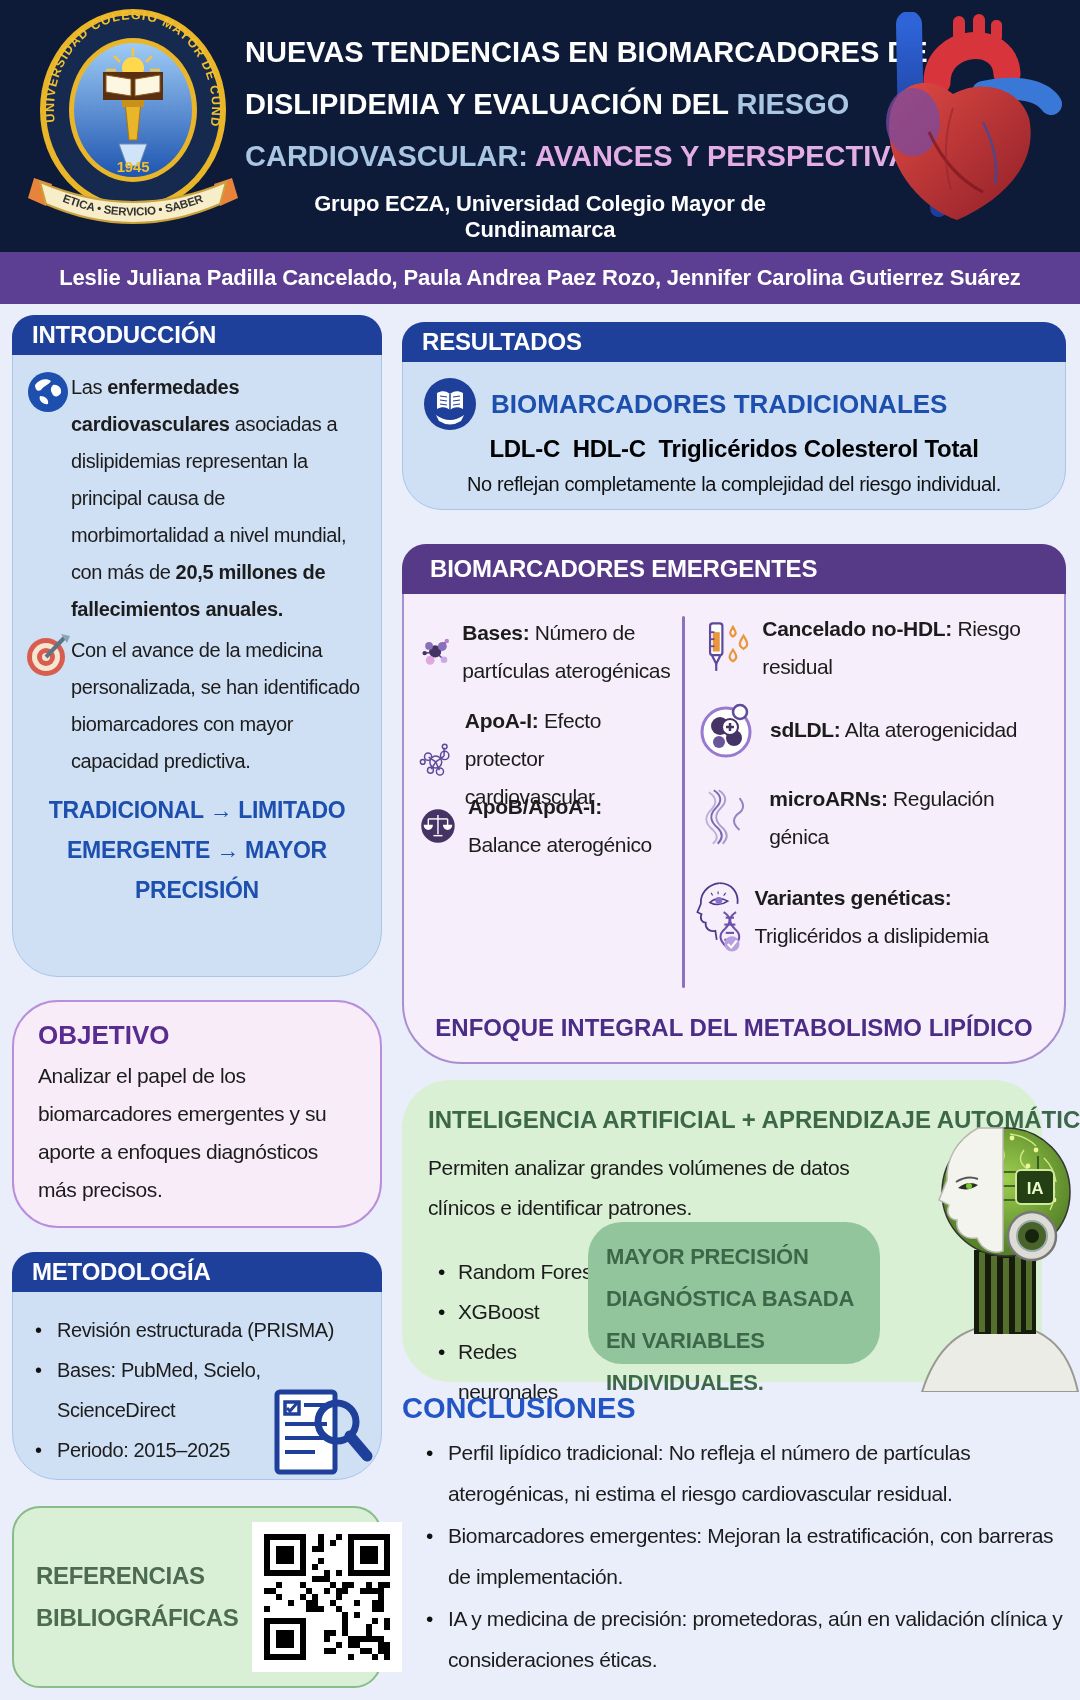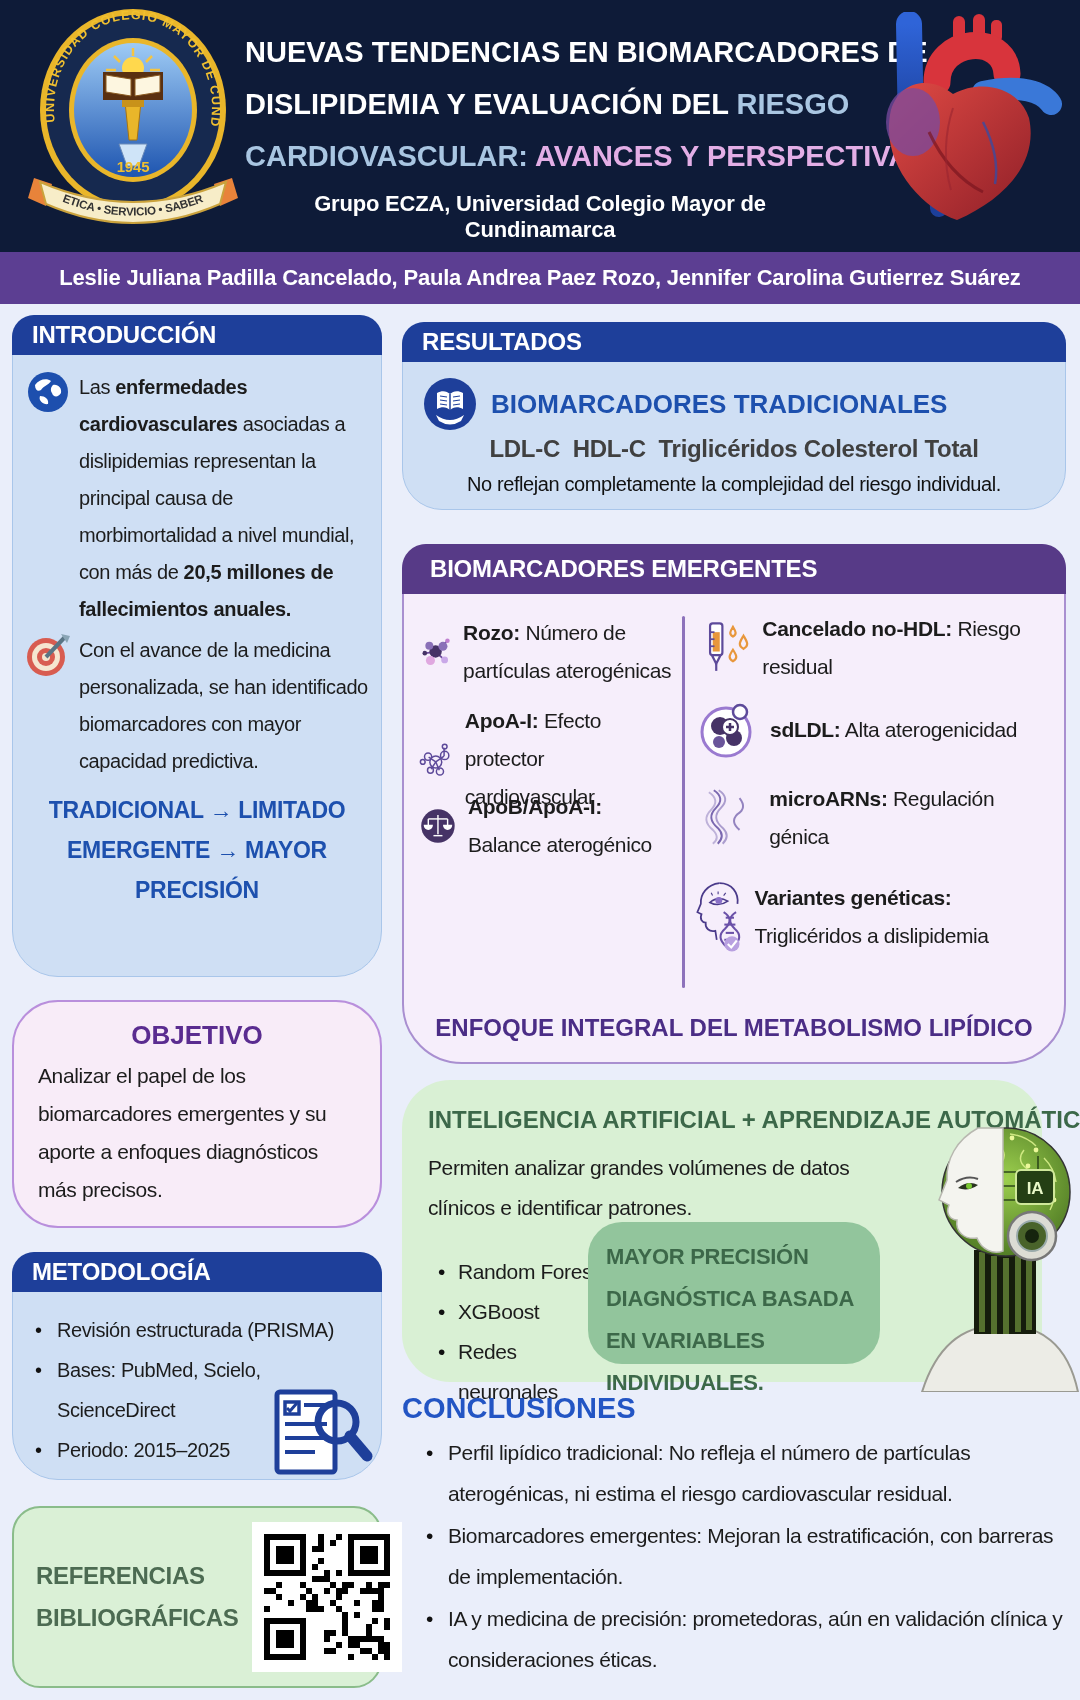--- a/index.html
+++ b/index.html
@@ -16,44 +16,44 @@
   .heart{position:absolute;left:833px;top:12px;}
   .authors-bar{position:absolute;left:0;top:252px;width:1080px;height:52px;background:#5c3e92;
                display:flex;align-items:center;justify-content:center;color:#fff;font-size:22px;font-weight:bold;}
   
   .panel{position:absolute;box-sizing:border-box;}
   .panel-blue{background:#cfdff4;border:1px solid #a9c6ea;border-radius:24px 24px 46px 46px;}
   .box-head{background:#1e3f9a;color:#fff;font-weight:bold;font-size:24px;height:40px;line-height:40px;
             padding-left:20px;border-radius:22px 22px 0 0;margin:-1px -1px 0 -1px;}
   
   .intro-body{padding:14px 12px 0 12px;}
-  .intro-item{display:flex;gap:8px;margin-bottom:4px;}
+  .intro-item{display:flex;margin-bottom:4px;}
   .intro-item svg{flex:0 0 auto;}
   .intro-text{margin:0;font-size:20px;line-height:37px;width:292px;letter-spacing:-0.4px;}
   .flow{margin-top:10px;text-align:center;font-size:23px;font-weight:bold;color:#1d50ae;line-height:40px;letter-spacing:-0.3px;}
   
   .objetivo{background:#f8ecf8;border:2px solid #b98fdc;border-radius:46px;padding:18px 24px;}
-  .objetivo h3{margin:0 0 6px 0;font-size:26px;color:#5a2c90;letter-spacing:0;text-align:center;}
+  .objetivo h3{margin:0 0 6px 0;font-size:26px;color:#5a2c90;letter-spacing:0;}
   .objetivo p{margin:0;font-size:21px;line-height:38px;letter-spacing:-0.4px;}
   
   .met-body{padding:12px 10px 0 14px;position:relative;height:calc(100% - 40px);}
   .met-list{margin:6px 0 0 0;padding:0;list-style:none;width:312px;}
   .met-list li{position:relative;padding-left:30px;font-size:20px;line-height:40px;letter-spacing:-0.4px;}
   .met-list li::before{content:"•";position:absolute;left:8px;color:#111;}
   .met-icon{position:absolute;right:6px;bottom:10px;}
   
   .refs{background:#daf0d6;border:2px solid #8abc8a;border-radius:28px;display:flex;align-items:center;
         padding:0 14px 0 22px;gap:14px;}
   .refs-label{font-size:24px;font-weight:bold;color:#4c6b52;line-height:42px;letter-spacing:-0.3px;}
   .qr-wrap{background:#fff;width:150px;height:150px;flex:0 0 auto;}
   
   .res-row1{position:absolute;left:20px;top:54px;display:flex;align-items:center;gap:14px;}
   .res-sub{font-size:26px;font-weight:bold;color:#1d50ae;letter-spacing:0;}
   .res-markers{position:absolute;left:0;top:112px;width:100%;text-align:center;font-size:24px;font-weight:bold;
-               color:#404040;white-space:pre-wrap;letter-spacing:-0.3px;}
+               color:#000000;white-space:pre-wrap;letter-spacing:-0.3px;}
   .res-note{position:absolute;left:0;top:150px;width:100%;text-align:center;font-size:20px;color:#111;letter-spacing:-0.4px;}
   
   .emerg{background:#f6eefb;border:2px solid #a98fd0;border-radius:26px 26px 60px 60px;}
   .emerg-head{background:#573a87;color:#fff;font-weight:bold;font-size:24px;height:50px;line-height:50px;
               padding-left:28px;border-radius:24px 24px 0 0;margin:-2px -2px 0 -2px;}
   .em-item{position:absolute;display:flex;align-items:center;gap:10px;}
   .em-text{margin:0;font-size:21px;line-height:38px;letter-spacing:-0.4px;}
   .em-divider{position:absolute;left:278px;top:70px;width:3px;height:372px;background:#8d72bb;border-radius:2px;}
   .em-footer{position:absolute;left:0;bottom:20px;width:100%;text-align:center;font-size:24px;font-weight:bold;
              color:#4b2d86;letter-spacing:0;}
@@ -366,21 +366,21 @@
             <line x1="31" y1="31" x2="47" y2="45"></line>
           </g>
         <circle cx="31" cy="30" r="11" fill="#463366"></circle>
         <circle cx="44" cy="21" r="8" fill="#8a70b8"></circle>
         <circle cx="20" cy="20" r="7" fill="#8a70b8"></circle>
         <circle cx="22" cy="46" r="8" fill="#e0a8e0"></circle>
         <circle cx="47" cy="45" r="6" fill="#c9a8e8"></circle>
         <circle cx="12" cy="33" r="4" fill="#463366"></circle>
         <circle cx="52" cy="11" r="4" fill="#c080d0"></circle>
       </svg>
-      <p class="em-text"><b>Rozo:</b>
+      <p class="em-text"><b>Bases:</b>
         <span>Número de partículas aterogénicas</span></p>
     </div>
 
     <div class="em-item" style="left:14px;top:156px;width:258px;">
       <svg width="62" height="62" viewBox="0 0 62 62">
         <g stroke="#5d4a9a" stroke-width="2.5" fill="none">
           <line x1="30" y1="36" x2="44" y2="26"></line>
             <line x1="30" y1="36" x2="18" y2="28"></line>
             <line x1="30" y1="36" x2="36" y2="50"></line>
             <line x1="30" y1="36" x2="22" y2="48"></line>

